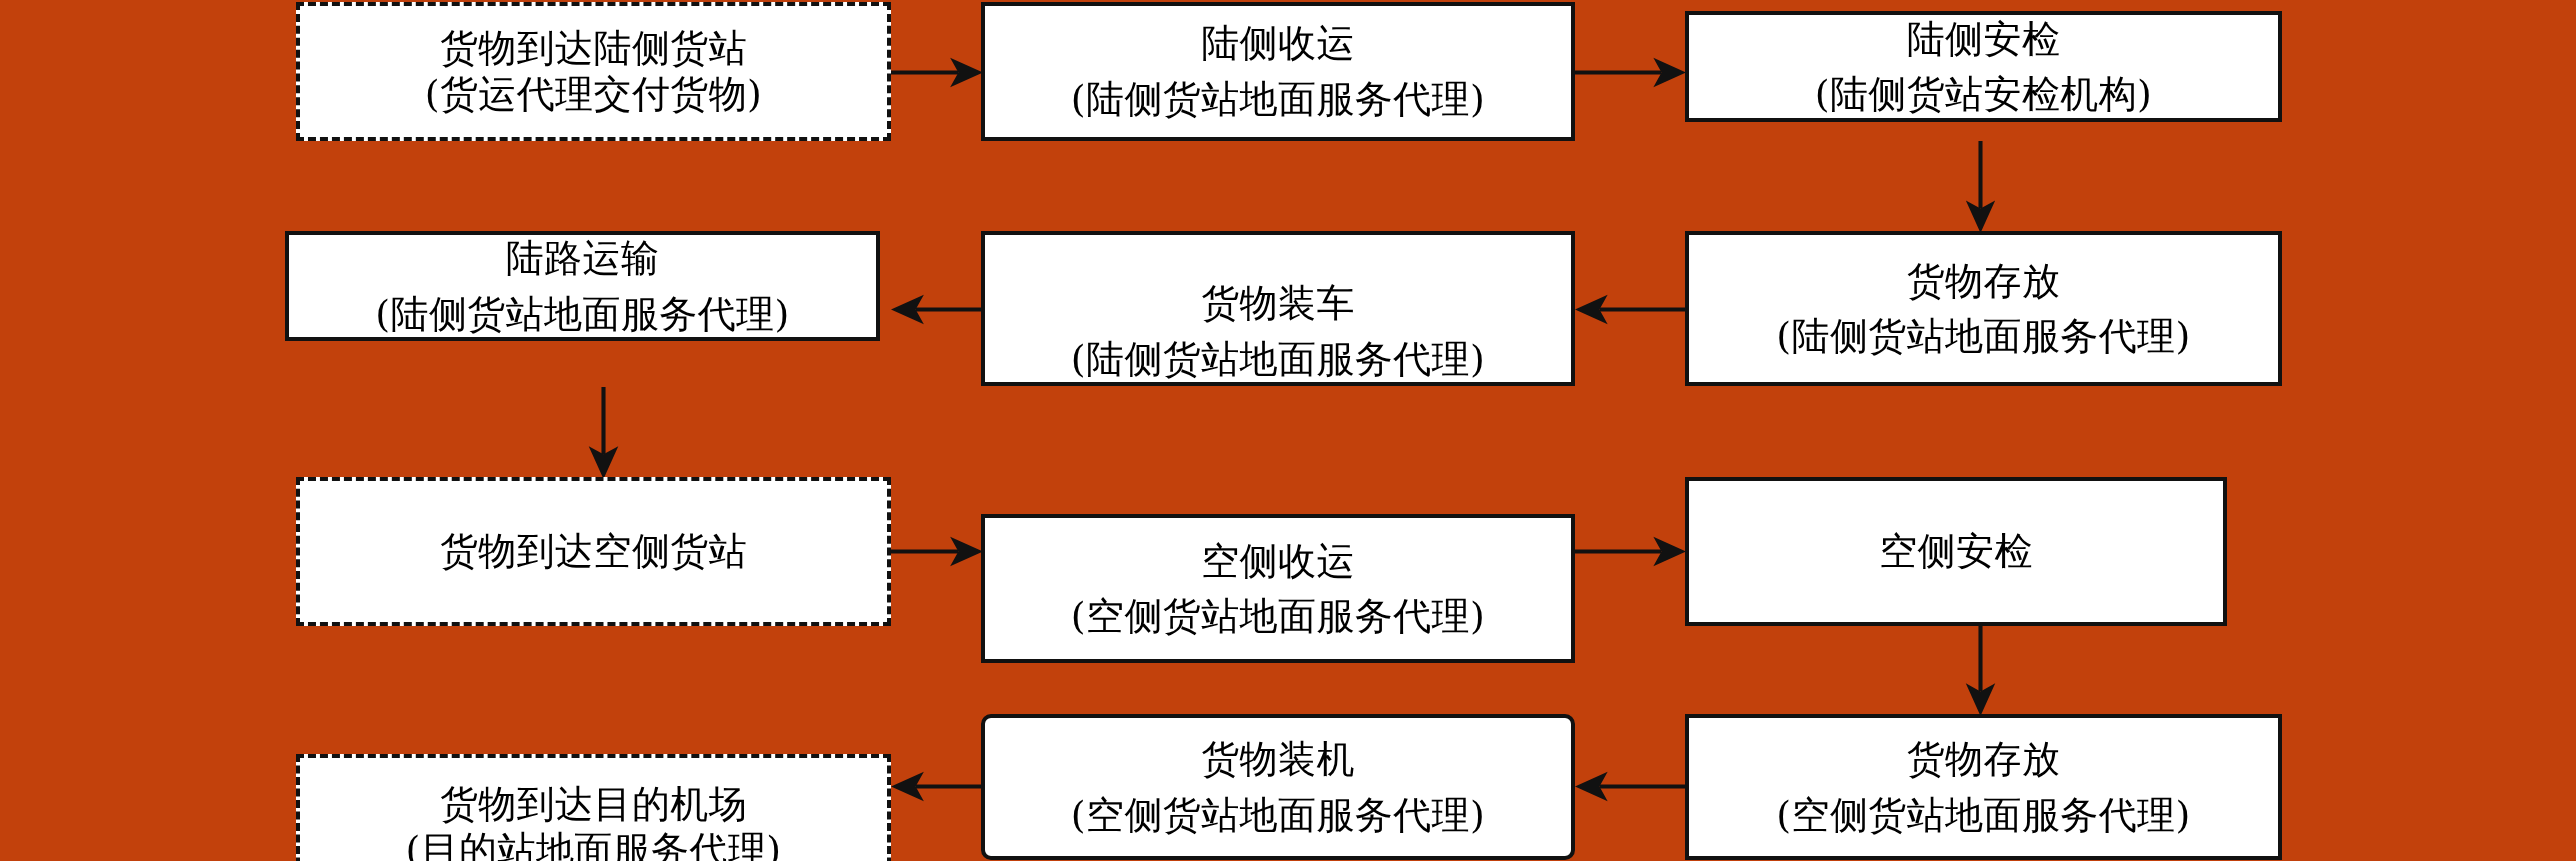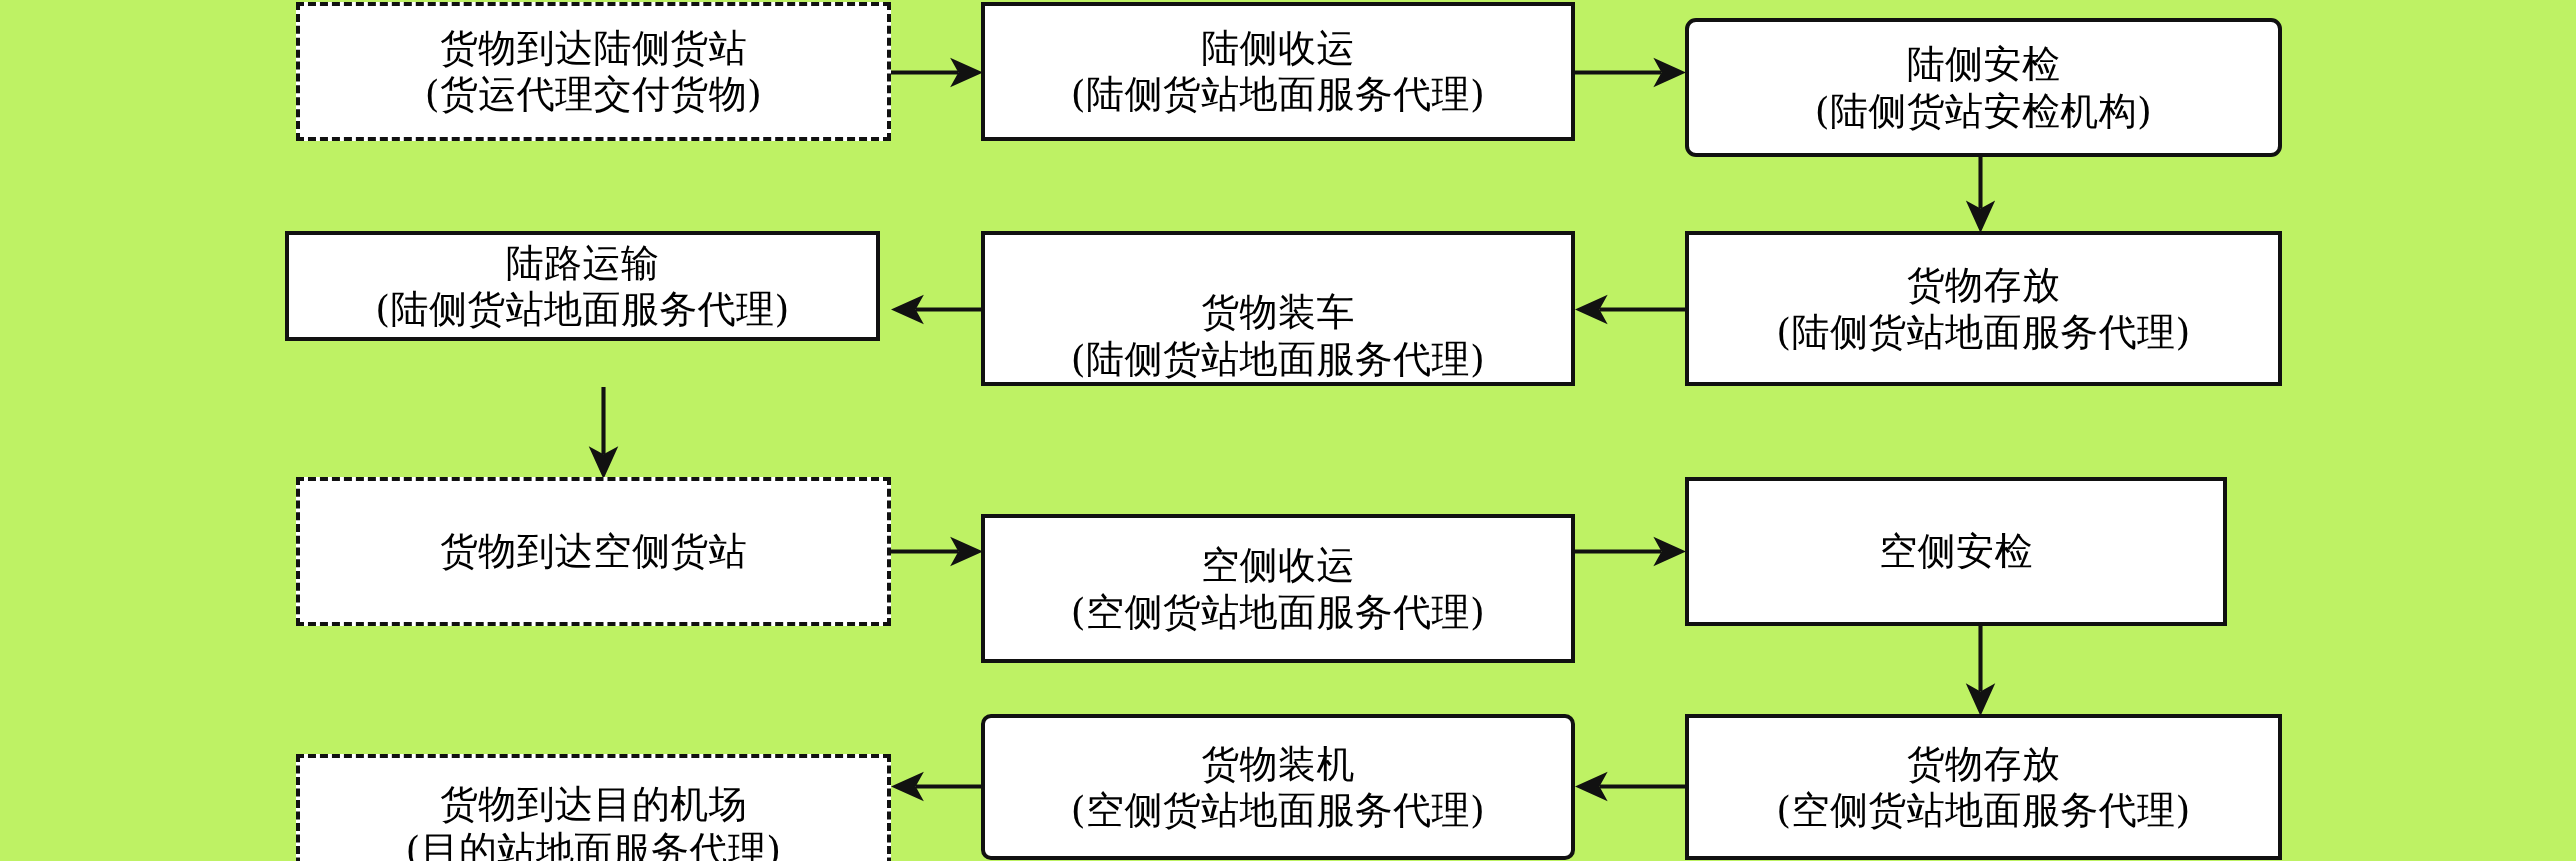--- a/index.html
+++ b/index.html
@@ -2,36 +2,36 @@
 <html style="font-size:13px"><head>
 <meta charset="utf-8">
 <style>
   html,body{margin:0;padding:0;background:#ffffff;}
   body{
     width:2576px;height:862px;
     font-family:"DejaVu Serif","Liberation Serif",serif;
     color:#000000;
     overflow:hidden;
   }
-  #flow{position:relative;width:2576px;height:862px;background:#bef264;}
+  #flow{position:relative;width:2576px;height:862px;background:#c2410c;}
 
   
   .node{
     position:absolute;
     box-sizing:border-box;
     display:flex;flex-direction:column;
     align-items:center;justify-content:center;
     background:#ffffff;
     text-align:center;
     line-height:1.22;
     font-size:38px;
     letter-spacing:0.4px;
     z-index:3;
   }
-  .node.solid{border:4.1px solid #111111;}
+  .node.solid{border:4.1px solid #111111;gap:9px;}
   .node.dashed{border:4.1px dashed #111111;}
   .node .ln{display:block;white-space:nowrap;}
 
   
   .conn{position:absolute;z-index:2;}
   .conn svg{display:block;overflow:visible;}
 </style>
 </head>
 <body>
 
@@ -40,21 +40,21 @@
   <div class="node dashed" style="left:296px;top:1.6px;width:595px;height:139px;">
     <span class="ln">货物到达陆侧货站</span>
     <span class="ln">(货运代理交付货物)</span>
   </div>
 
   <div class="node solid" style="left:981px;top:1.6px;width:594px;height:139px;">
     <span class="ln">陆侧收运</span>
     <span class="ln">(陆侧货站地面服务代理)</span>
   </div>
 
-  <div class="node solid" style="left:1685px;top:18px;width:597px;height:139px;border-radius:11px;">
+  <div class="node solid" style="left:1685px;top:11px;width:597px;height:111px;">
     <span class="ln">陆侧安检</span>
     <span class="ln">(陆侧货站安检机构)</span>
   </div>
 
   <div class="node solid" style="left:285px;top:231px;width:595px;height:110px;">
     <span class="ln">陆路运输</span>
     <span class="ln">(陆侧货站地面服务代理)</span>
   </div>
 
   <div class="node solid" style="left:981px;top:231px;width:594px;height:155px;justify-content:flex-end;">

